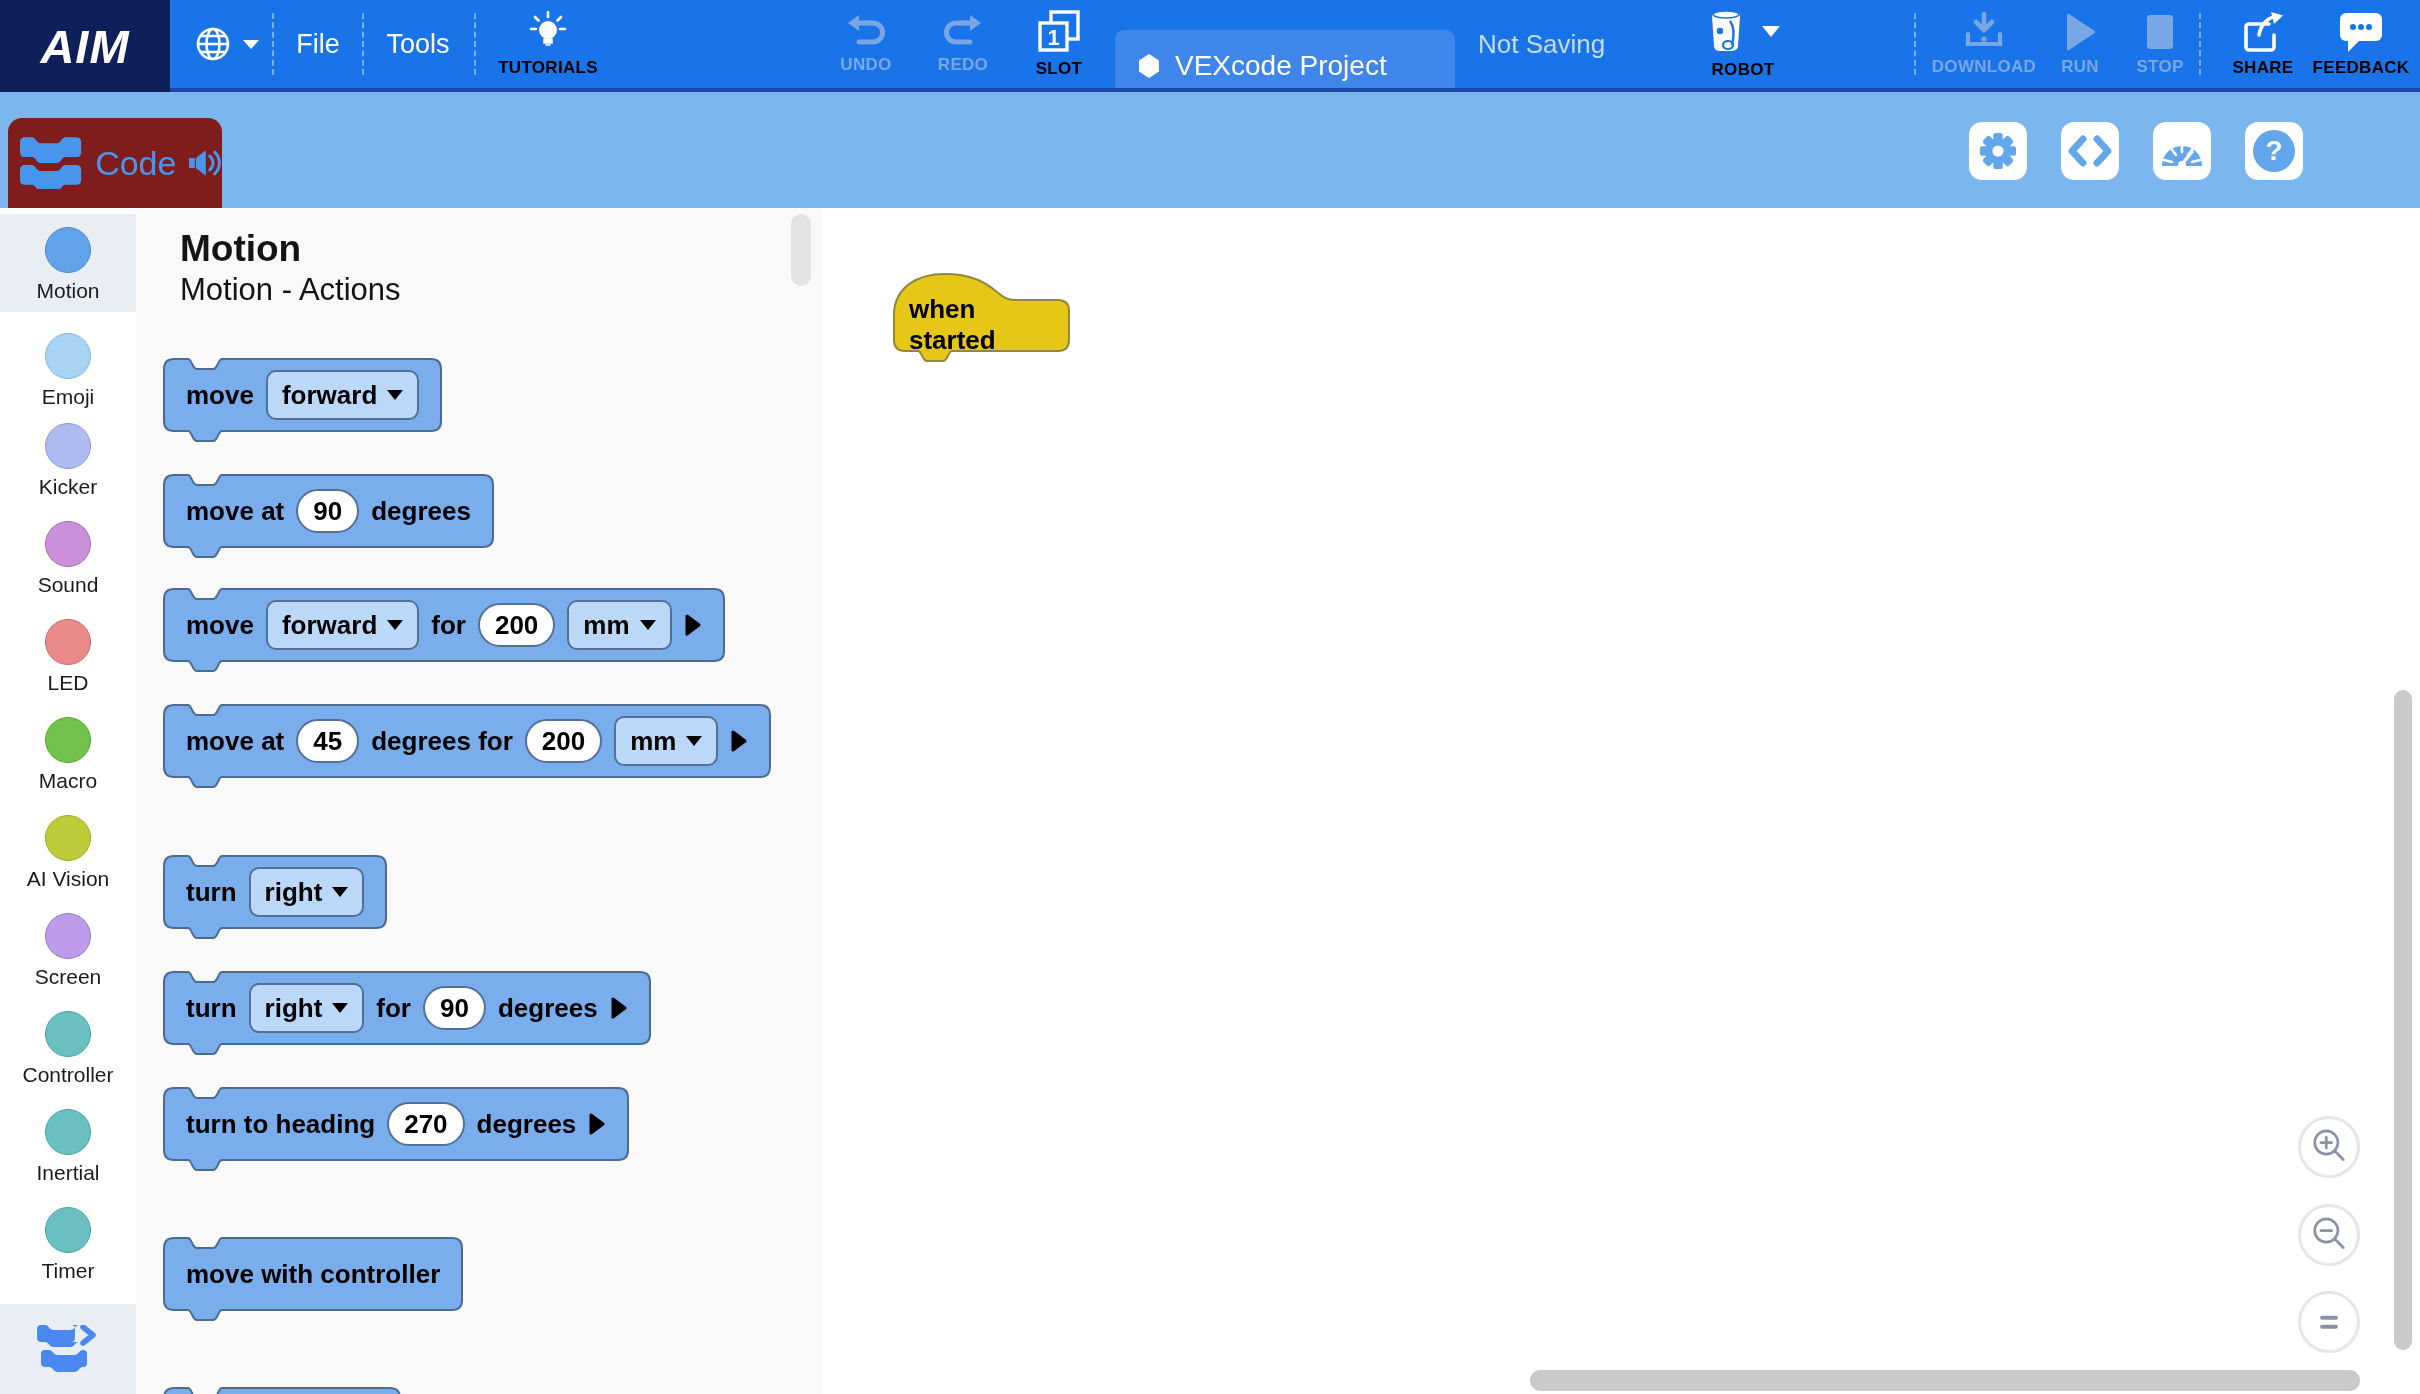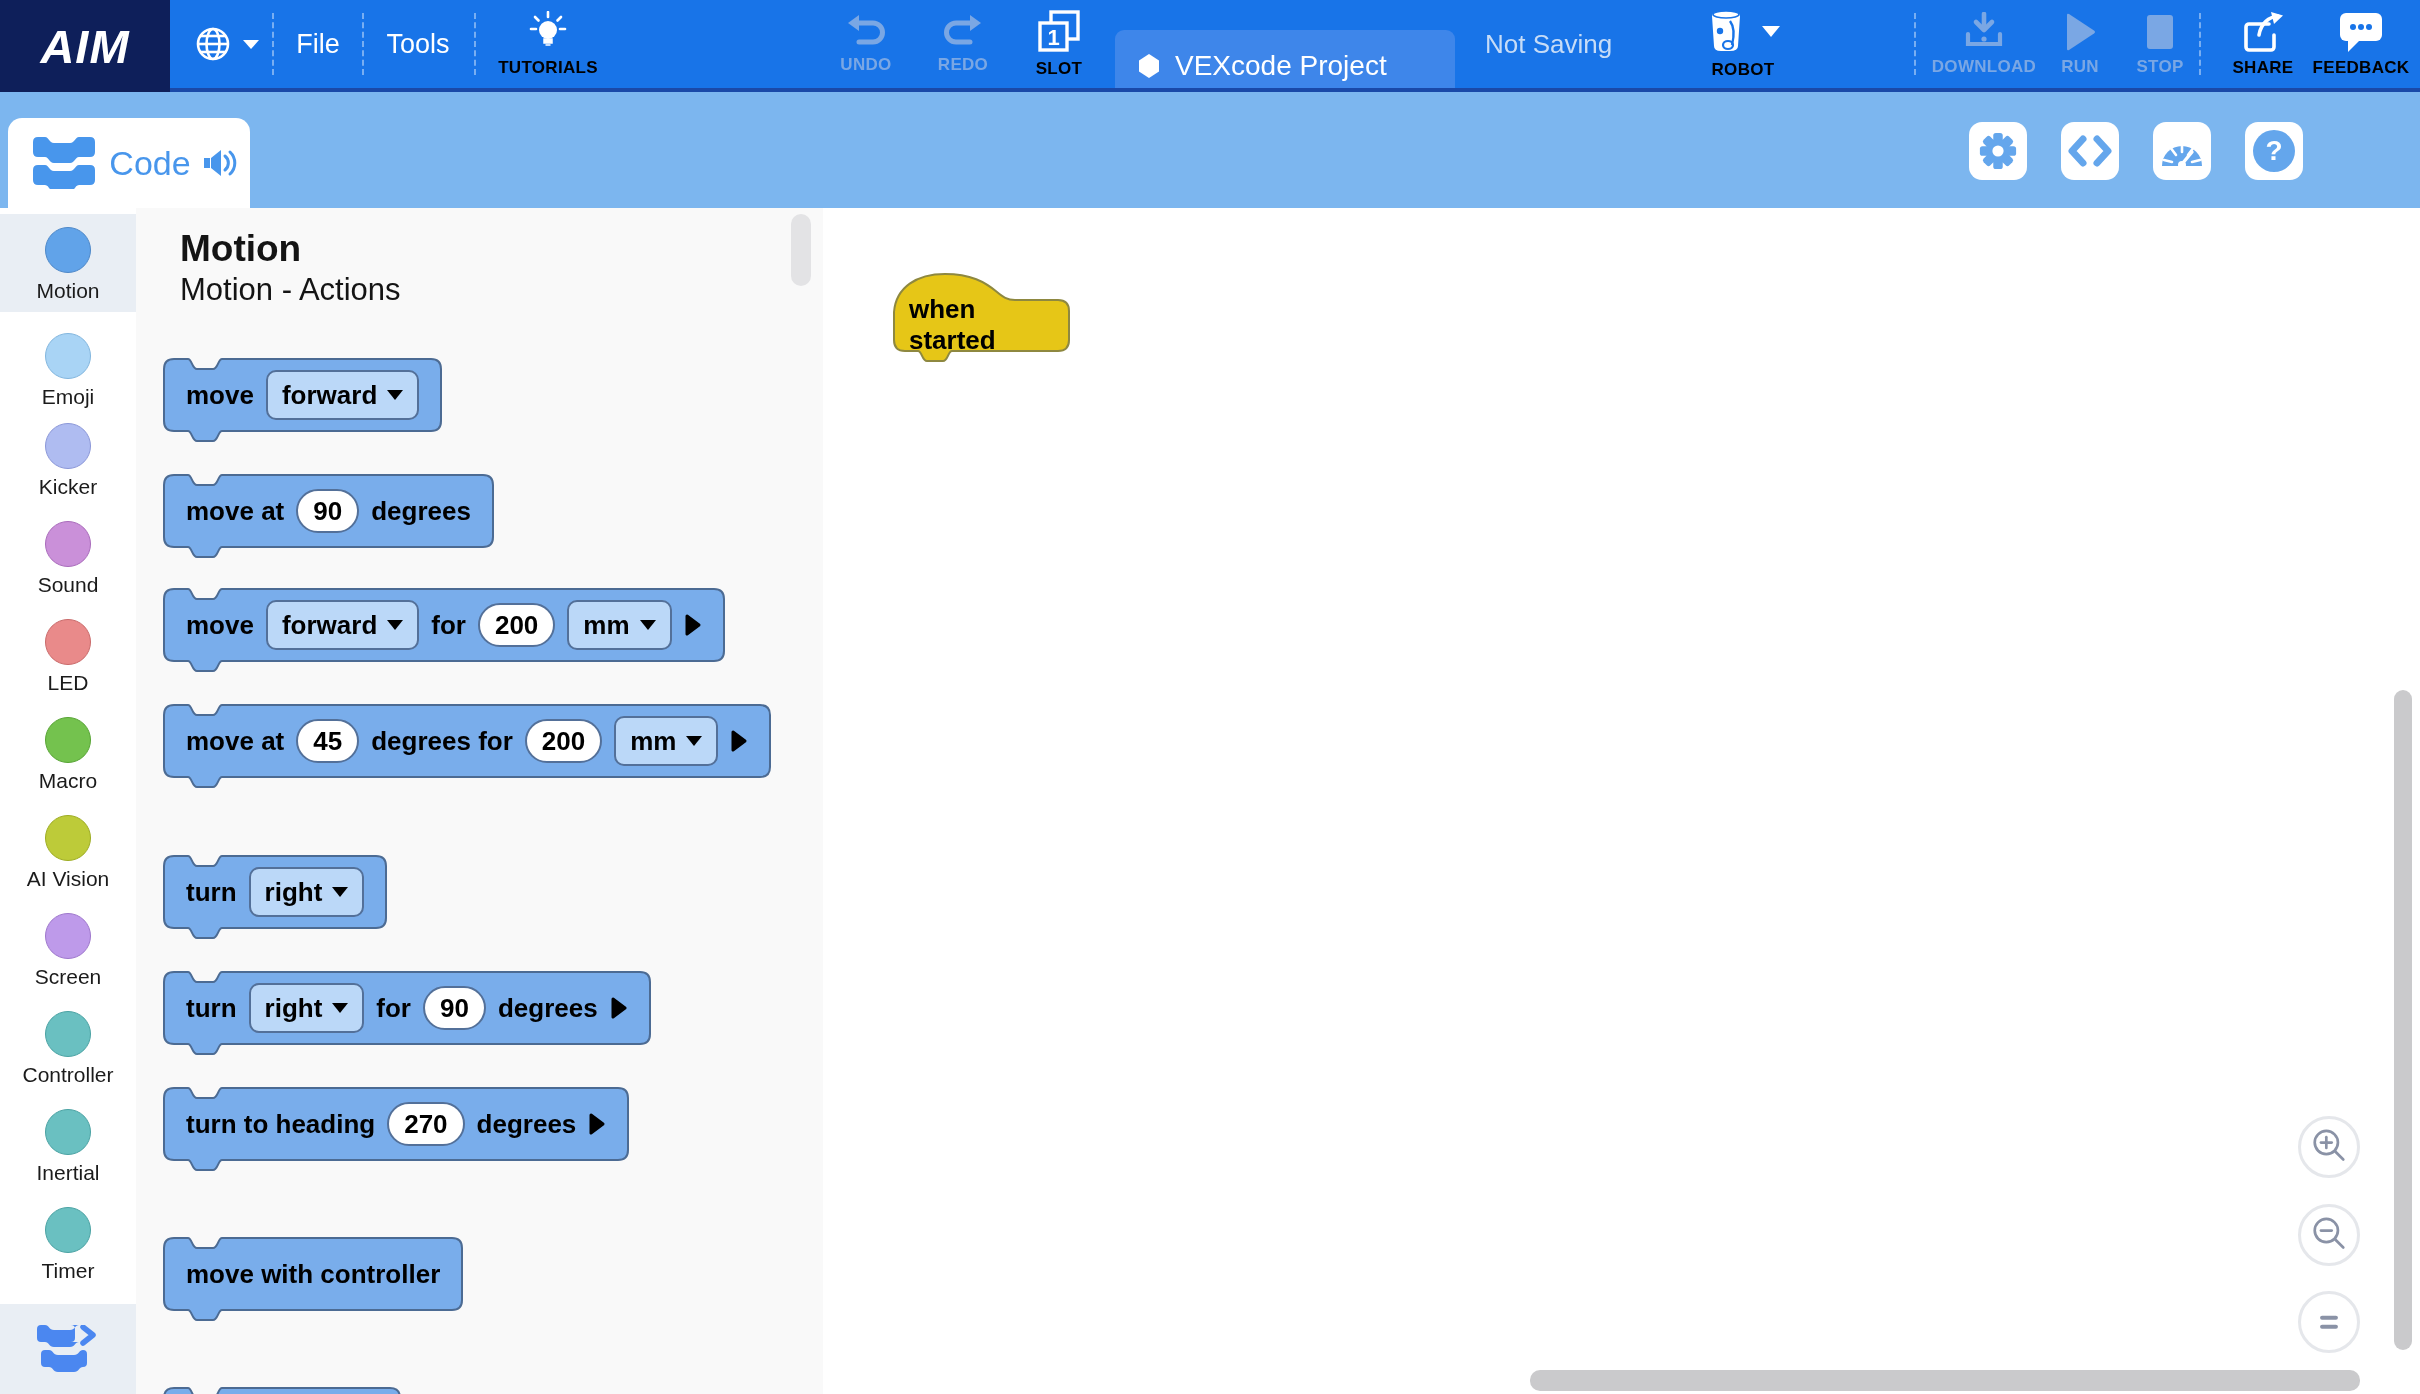--- a/index.html
+++ b/index.html
@@ -19,25 +19,25 @@
   .tb-label { font-size:17px; font-weight:bold; color:#000000; letter-spacing:.3px; }
   .tb-label.dim { color:#7AA7E4; }
   .tb-menu { color:#fff; font-size:27px; }
   .tb-sep { position:absolute; top:13px; height:62px; width:0; border-left:2px dashed rgba(255,255,255,.42); }
   .caret-down { width:0; height:0; border-left:9px solid transparent; border-right:9px solid transparent;
     border-top:11px solid #fff; }
   #project-pill { position:absolute; left:1115px; top:10px; width:340px; height:72px; border-radius:9px;
     background:#3E86EA; display:flex; align-items:center; gap:14px; padding:0 22px; cursor:pointer;margin-top:20px; }
   #project-pill span { color:#fff; font-size:28px; white-space:nowrap; }
   #save-status { position:absolute; left:1478px; top:0; height:88px; display:flex; align-items:center;
-    color:#C6DCF7; font-size:26px;margin-left:7px; }
+    color:#C6DCF7; font-size:26px; }
 
   
   #subbar { position:absolute; left:0; top:92px; width:2420px; height:116px; background:#7CB6EF; }
-  #code-tab { position:absolute; left:8px; top:26px; width:242px; height:90px; background:#ffffff;
+  #code-tab { position:absolute; left:8px; top:26px; width:214px; height:90px; background:#7f1d1d;
     border-radius:14px 14px 0 0; display:flex; align-items:center; justify-content:center; gap:12px; cursor:pointer;padding-left:12px; }
   #code-tab span { color:#4896EC; font-size:34px; }
   .sq-btn { position:absolute; top:30px; width:58px; height:58px; border-radius:13px; background:#fff;
     border:none; display:flex; align-items:center; justify-content:center; cursor:pointer; }
 
   
   #sidebar { position:absolute; left:0; top:208px; width:136px; height:1186px; background:#fff; overflow:hidden; }
   .cat-item { position:absolute; left:0; width:136px; height:98px; display:flex; flex-direction:column;
     align-items:center; padding-top:13px; cursor:pointer; }
   .cat-item.selected { background:#E9EEF4; }

